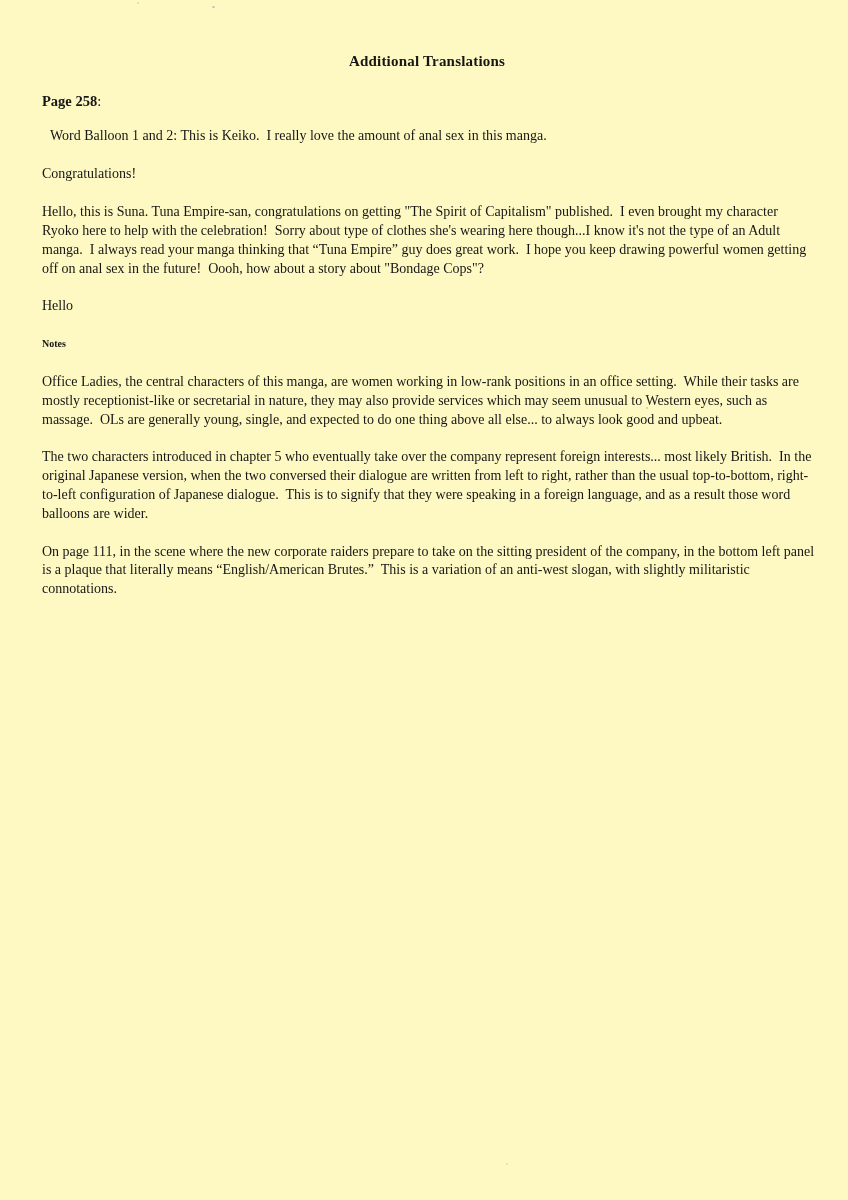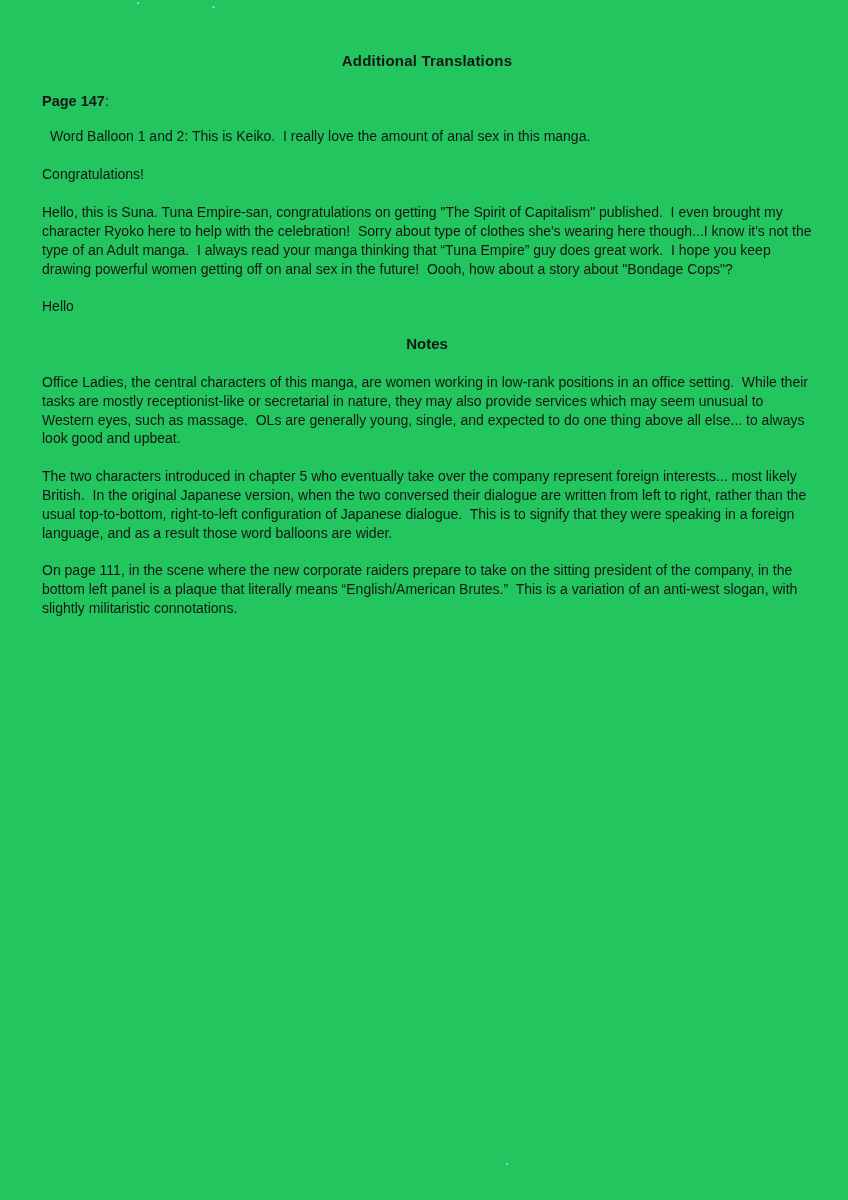--- a/index.html
+++ b/index.html
@@ -5,23 +5,23 @@
   html, body {
     margin: 0;
     padding: 0;
     background: #ffffff;
   }
   .page {
     position: relative;
     width: 848px;
     height: 1200px;
     box-sizing: border-box;
-    background: #22c55e;
+    background: #fef9c3;
     padding: 52px 30px 0 42px;
-    font-family: Liberation Sans, sans-serif;
+    font-family: Liberation Serif, serif;
     font-size: 14px;
     line-height: 18.8px;
     color: #161616;
     overflow: hidden;
   }
   .doc-title {
     margin: 0 6px 21px 0;
     text-align: center;
     font-size: 15px;
     font-weight: bold;
@@ -41,43 +41,42 @@
   }
   .balloon-line {
     white-space: pre-wrap;
   }
   .para {
     margin: 16px 0 19px 0;
     white-space: pre-wrap;
   }
   .notes-title {
     margin: 0 6px 19px 0;
-    text-align: center;
-    font-size: 15px;
+    font-size: 10px;
     font-weight: bold;
   }
   .speck {
     position: absolute;
     background: #c2c2c2;
     border-radius: 50%;
   }
   .speck-1 { left: 212px; top: 6px;    width: 3px; height: 2px; }
   .speck-2 { left: 646px; top: 407px;  width: 2px; height: 2px; }
   .speck-3 { left: 506px; top: 1163px; width: 2px; height: 2px; background: #d8d8d8; }
   .speck-4 { left: 137px; top: 2px;    width: 2px; height: 2px; background: #d0d0d0; }
 </style>
 </head>
 <body>
 
 <div class="page">
 
   <div class="doc-title">Additional Translations</div>
 
   <div class="sec-heading">
-    <span>Page 147</span><span class="colon">:</span>
+    <span>Page 258</span><span class="colon">:</span>
   </div>
 
   <div class="balloons">
     <div class="balloon-line">Word Balloon 1 and 2: This is Keiko.  I really love the amount of anal sex in this manga.</div>
   </div>
 
   <div class="para">Congratulations!</div>
 
   <div class="para">Hello, this is Suna. Tuna Empire-san, congratulations on getting "The Spirit of Capitalism" published.  I even brought my character Ryoko here to help with the celebration!  Sorry about type of clothes she's wearing here though...I know it's not the type of an Adult manga.  I always read your manga thinking that “Tuna Empire” guy does great work.  I hope you keep drawing powerful women getting off on anal sex in the future!  Oooh, how about a story about "Bondage Cops"?</div>
 

